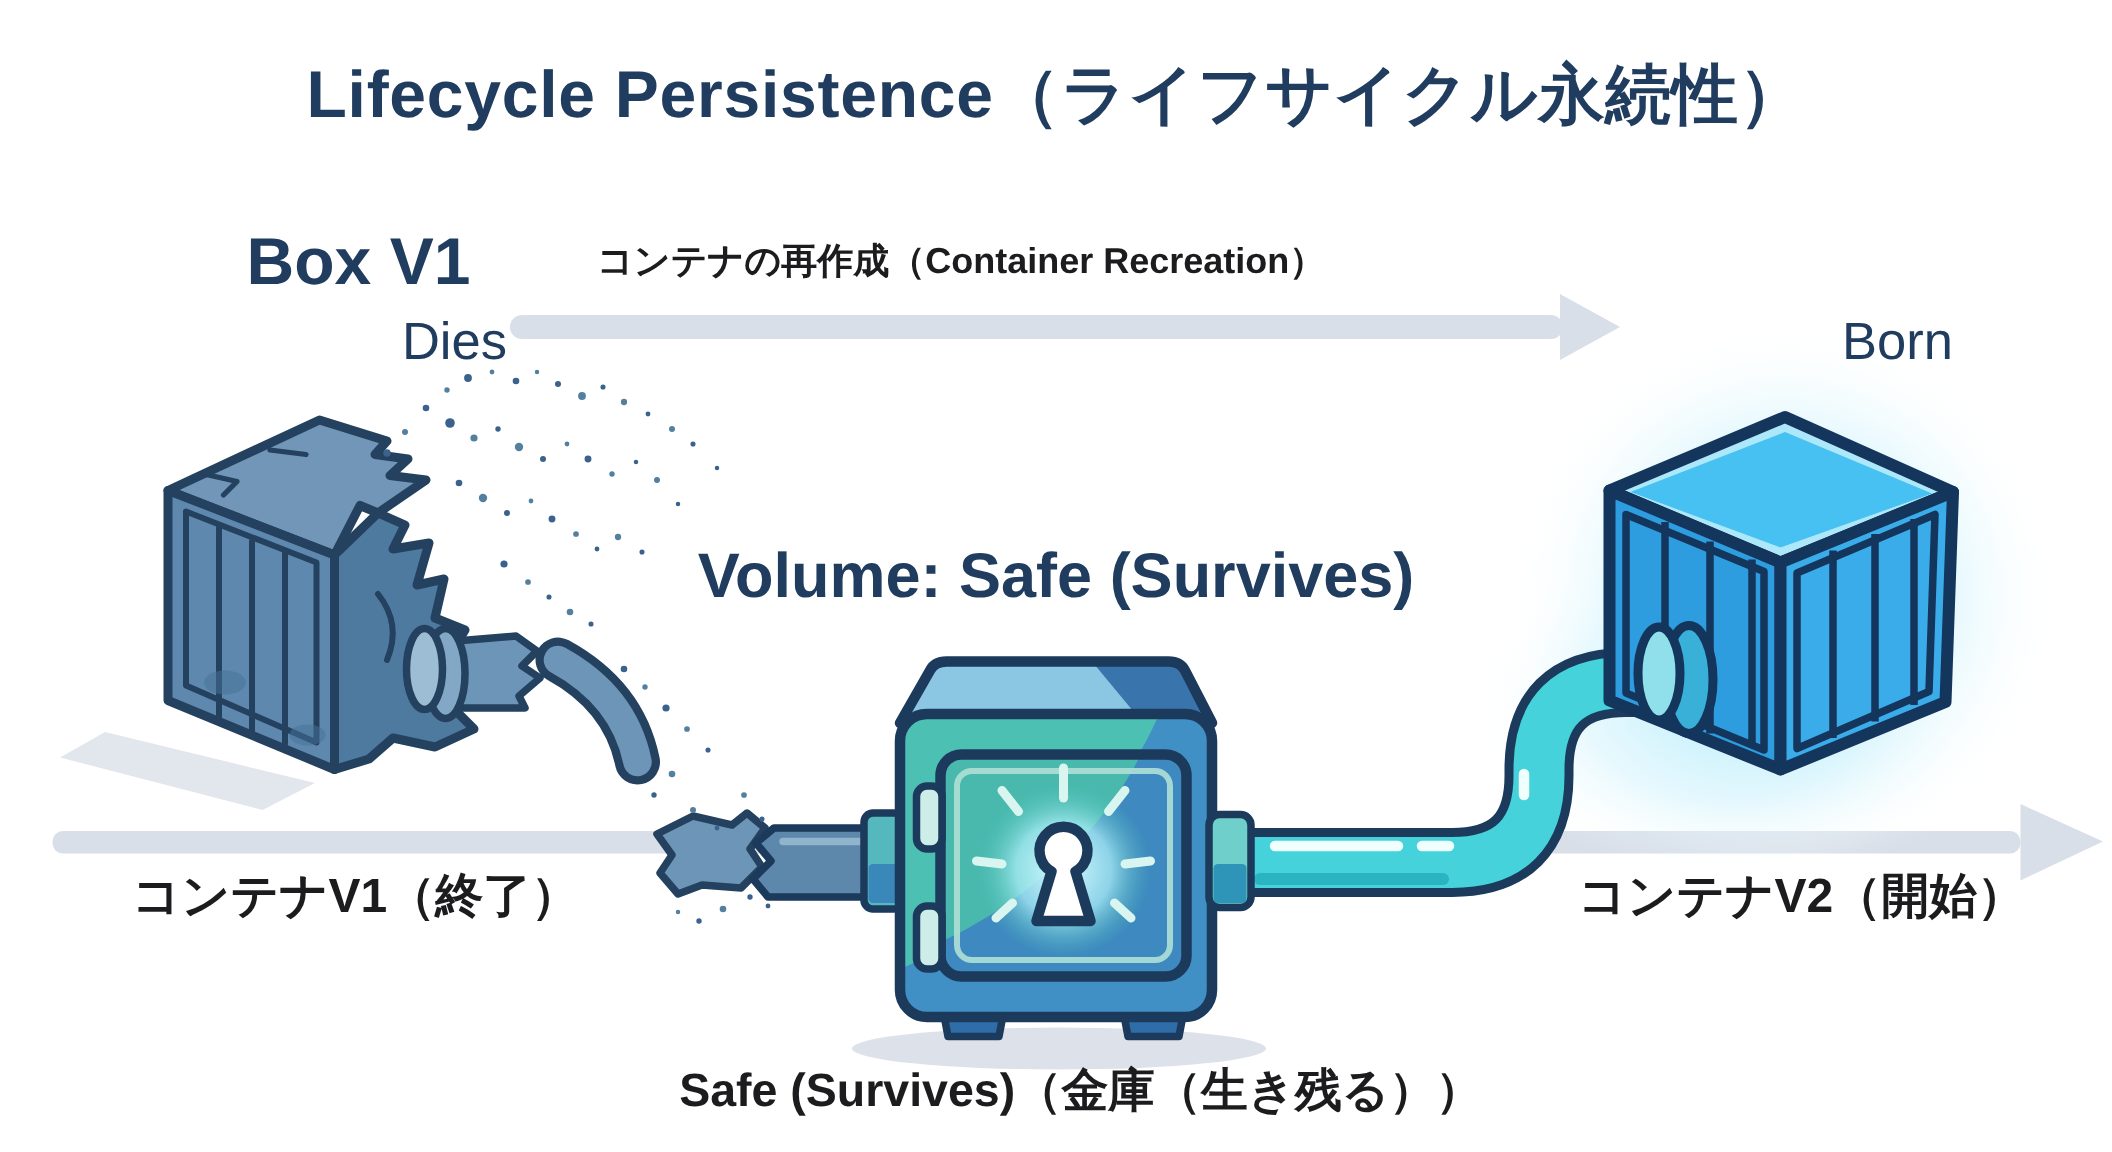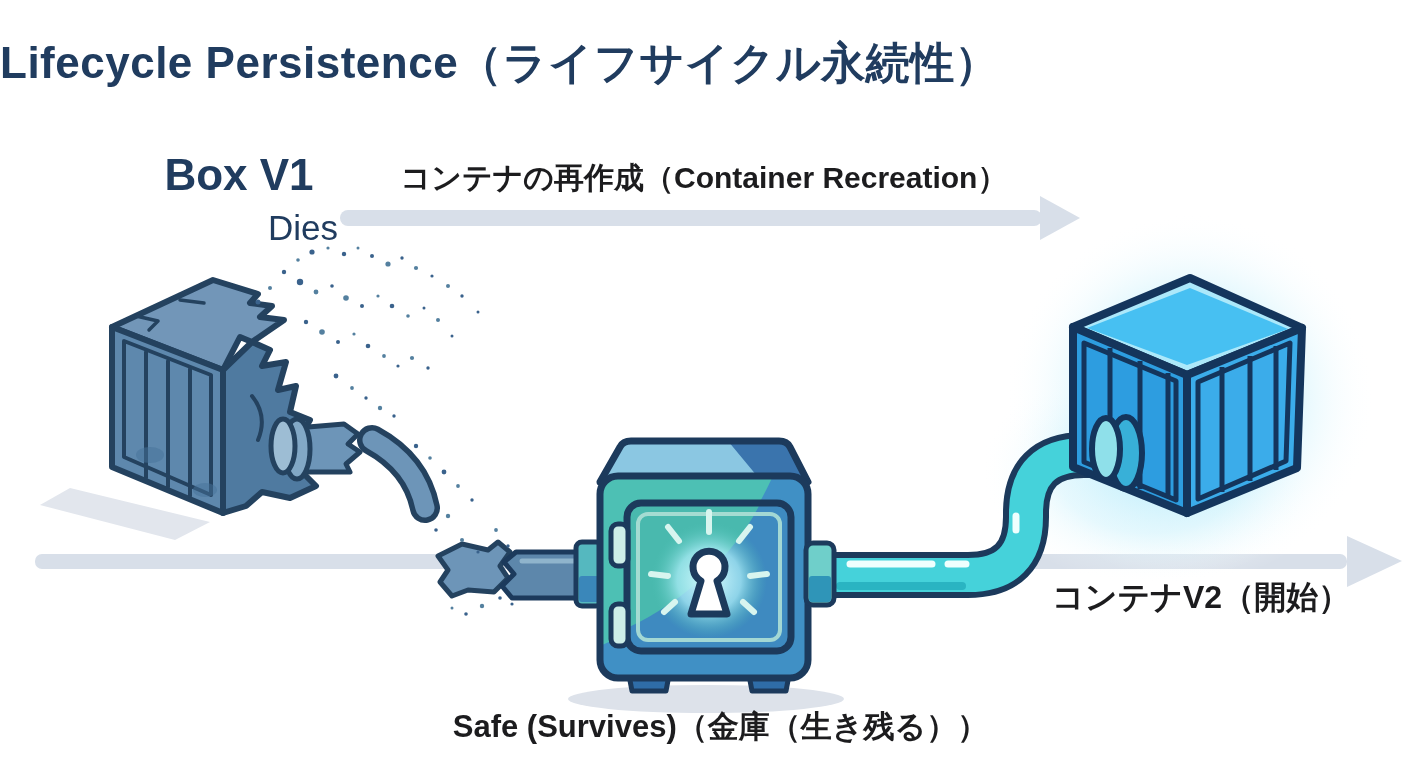--- a/index.html
+++ b/index.html
@@ -9,32 +9,32 @@
     --outline_navy:#1c3a5c;
   }
   html,body{margin:0;padding:0;background:#ffffff;}
   .stage{
     position:relative;width:1408px;height:768px;background:#ffffff;overflow:hidden;
     font-family:"Liberation Sans","DejaVu Sans",sans-serif;
   }
   .art{position:absolute;left:0;top:0;}
   .txt{position:absolute;white-space:nowrap;}
   .title{
-    left:0;right:0;top:34px;
+    left:0;right:0;top:34px;text-align:center;
     font-size:44px;font-weight:700;color:var(--ink);letter-spacing:.5px;
   }
   .box-head{font-size:44px;font-weight:700;color:var(--ink);text-align:center;width:230px;}
   .box-state{font-size:35px;font-weight:500;color:var(--ink);text-align:right;width:230px;}
   .v1-head{left:124px;top:150px;}
   .v1-state{left:108px;top:208px;}
   .v2-head{left:1072px;top:150px;}
   .v2-state{left:1072px;top:208px;}
   .recreation-label{
-    left:398px;width:612px;top:158px;text-align:center;
-    font-size:30px;font-weight:600;color:var(--label_black);
+    left:398px;width:612px;top:158px;text-align:left;
+    font-size:24px;font-weight:600;color:var(--label_black);
   }
   .volume-label{
     left:438px;width:532px;top:360px;text-align:center;
     font-size:42px;font-weight:700;color:var(--ink);
   }
   .timeline-label{font-size:32px;font-weight:600;color:var(--label_black);}
   .tl-v1{left:88px;top:576px;}
   .tl-v2{left:1052px;top:576px;}
   .safe-caption{
     left:0;right:0;top:706px;text-align:center;
@@ -235,18 +235,21 @@
     </g>
   </svg>
 
   <div class="txt title">Lifecycle Persistence（ライフサイクル永続性）</div>
 
   <div class="txt box-head v1-head">Box V1</div>
   <div class="txt box-state v1-state">Dies</div>
 
   <div class="txt recreation-label">コンテナの再作成（Container Recreation）</div>
 
-
-
+  <div class="txt box-state v2-state">Born</div>
+
+  <div class="txt volume-label">Volume: Safe (Survives)</div>
+
+  <div class="txt timeline-label tl-v1">コンテナV1（終了）</div>
   <div class="txt timeline-label tl-v2">コンテナV2（開始）</div>
 
   <div class="txt safe-caption">Safe (Survives)（金庫（生き残る））</div>
 </div>
 
 </body></html>

